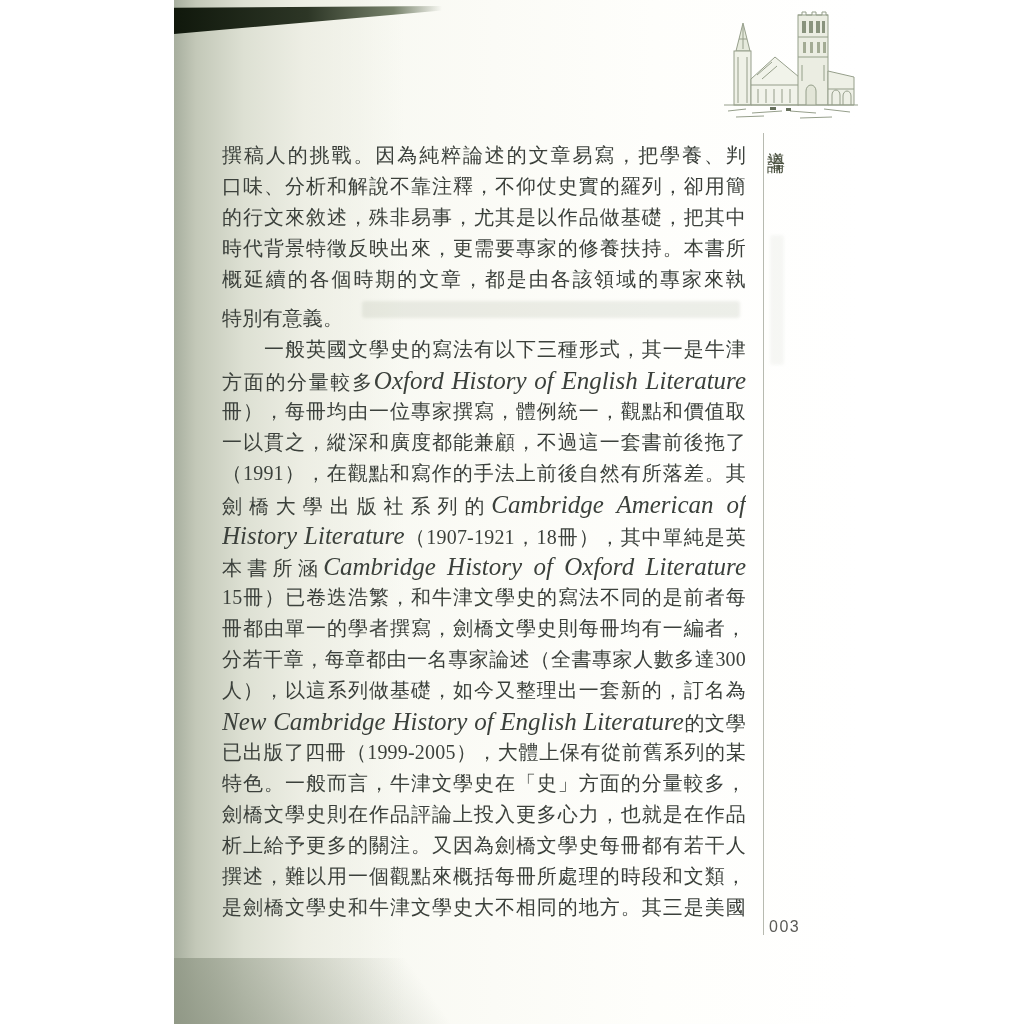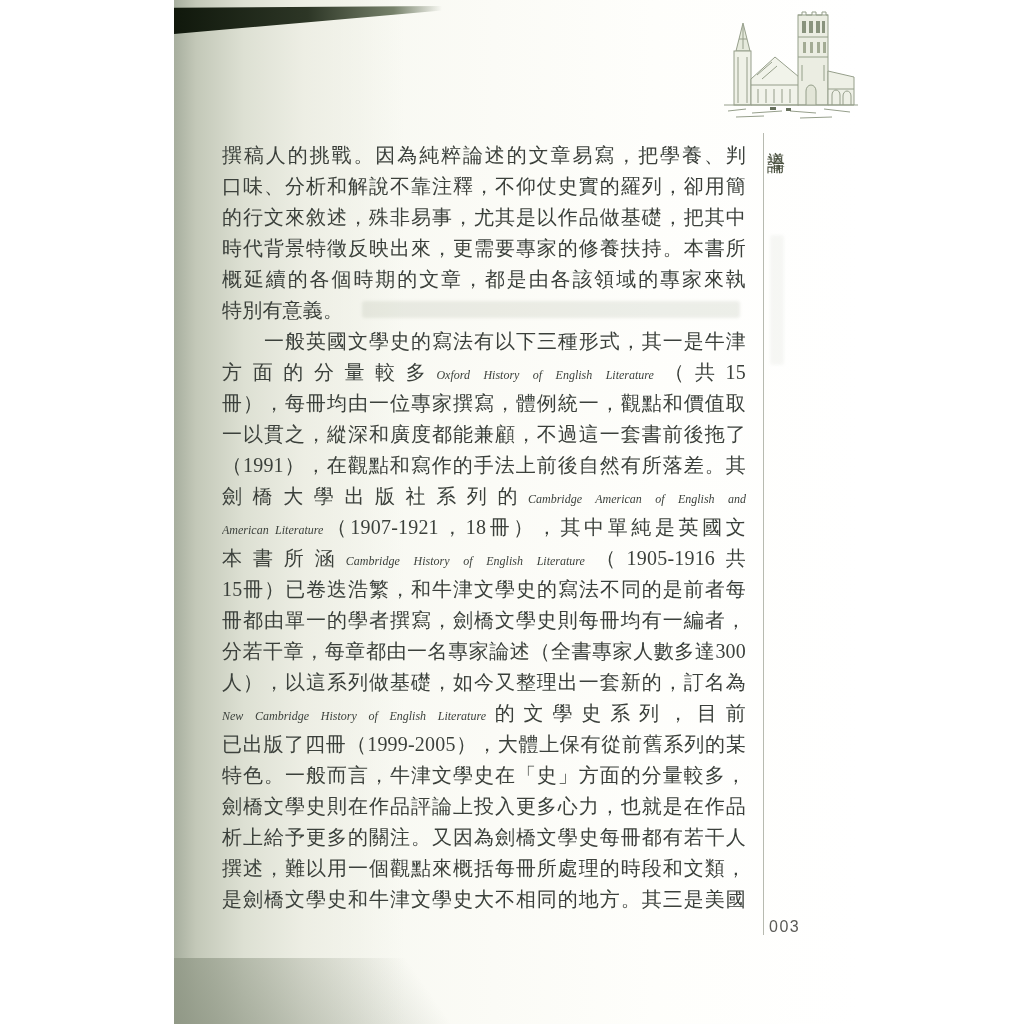--- a/index.html
+++ b/index.html
@@ -29,23 +29,23 @@
   
   .text-block{
     position:absolute;left:48px;top:140px;width:524px;
     color:#3b403b;
   }
   .line{
     height:31px;line-height:31px;font-size:20px;
     text-align:justify;text-align-last:justify;text-justify:inter-character;
     overflow:hidden;letter-spacing:0.2px;
   }
-  .line.noj{text-align-last:left;}
+  .line.noj{text-align-last:left;margin-top:8px;}
   .line.ind{text-indent:42px;}
-  .en{font-style:italic;font-size:12px;letter-spacing:0;}
+  .en{font-style:italic;font-size:25px;letter-spacing:0;}
   
   .margin-rule{
     position:absolute;left:763px;top:133px;width:1px;height:802px;
     background:#b7bab0;
   }
   .margin-label{
     position:absolute;left:764px;top:137px;
     writing-mode:vertical-rl;font-size:18px;letter-spacing:4px;
     color:#49503f;
   }
@@ -76,22 +76,22 @@
       <div class="line"><span>的行文來敘述，殊非易事，尤其是以作品做基礎，把其中的</span></div>
       <div class="line"><span>時代背景特徵反映出來，更需要專家的修養扶持。本書所涵</span></div>
       <div class="line"><span>概延續的各個時期的文章，都是由各該領域的專家來執筆，</span></div>
       <div class="line noj"><span>特別有意義。</span></div>
       <div class="line ind"><span>一般英國文學史的寫法有以下三種形式，其一是牛津大</span></div>
       <div class="line"><span>方面的分量較多</span><span class="en">Oxford History of English Literature</span><span>（共15</span></div>
       <div class="line"><span>冊），每冊均由一位專家撰寫，體例統一，觀點和價值取向</span></div>
       <div class="line"><span>一以貫之，縱深和廣度都能兼顧，不過這一套書前後拖了超</span></div>
       <div class="line"><span>（1991），在觀點和寫作的手法上前後自然有所落差。其二是</span></div>
       <div class="line"><span>劍橋大學出版社系列的</span><span class="en">Cambridge American of English and</span></div>
-      <div class="line"><span class="en">American Literature</span><span>（1907-1921，18冊），其中單純是英國文</span></div>
-      <div class="line"><span>本書所涵</span><span class="en">Cambridge History of English Literature</span><span>（1905-1916共</span></div>
+      <div class="line"><span class="en">History Literature</span><span>（1907-1921，18冊），其中單純是英國文</span></div>
+      <div class="line"><span>本書所涵</span><span class="en">Cambridge History of Oxford Literature</span><span>（1905-1916共</span></div>
       <div class="line"><span>15冊）已卷迭浩繁，和牛津文學史的寫法不同的是前者每一</span></div>
       <div class="line"><span>冊都由單一的學者撰寫，劍橋文學史則每冊均有一編者，內</span></div>
       <div class="line"><span>分若干章，每章都由一名專家論述（全書專家人數多達300</span></div>
       <div class="line"><span>人），以這系列做基礎，如今又整理出一套新的，訂名為</span></div>
       <div class="line"><span class="en">New Cambridge History of English Literature</span><span>的文學史系列，目前</span></div>
       <div class="line"><span>已出版了四冊（1999-2005），大體上保有從前舊系列的某些</span></div>
       <div class="line"><span>特色。一般而言，牛津文學史在「史」方面的分量較多，而</span></div>
       <div class="line"><span>劍橋文學史則在作品評論上投入更多心力，也就是在作品評</span></div>
       <div class="line"><span>析上給予更多的關注。又因為劍橋文學史每冊都有若干人在</span></div>
       <div class="line"><span>撰述，難以用一個觀點來概括每冊所處理的時段和文類，這</span></div>

